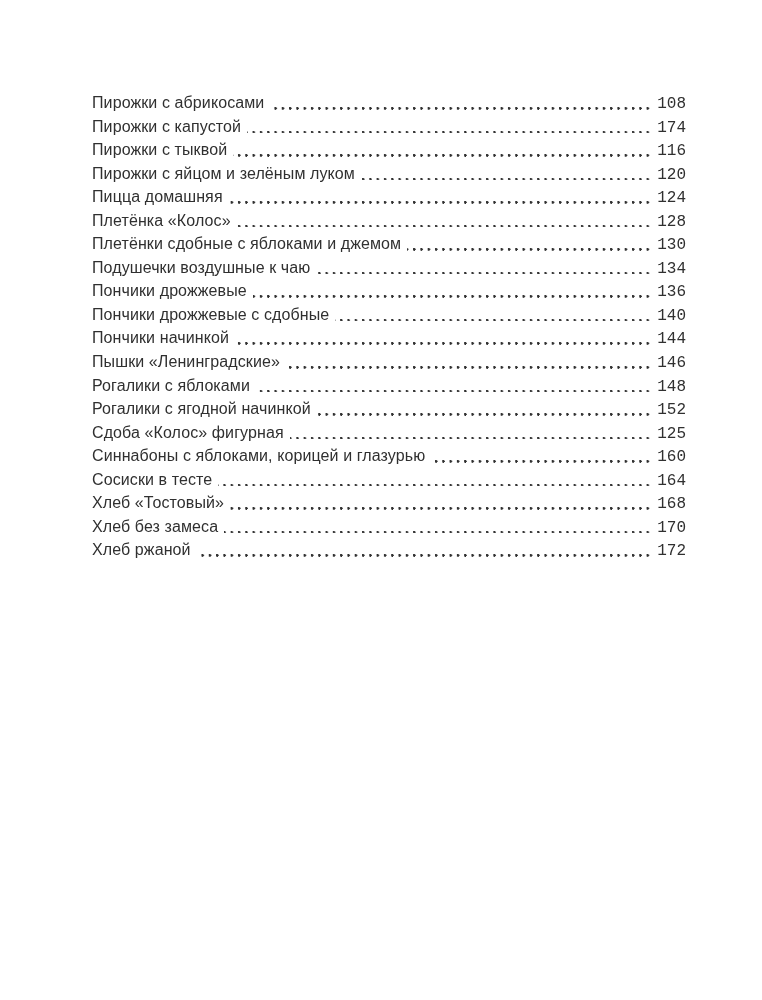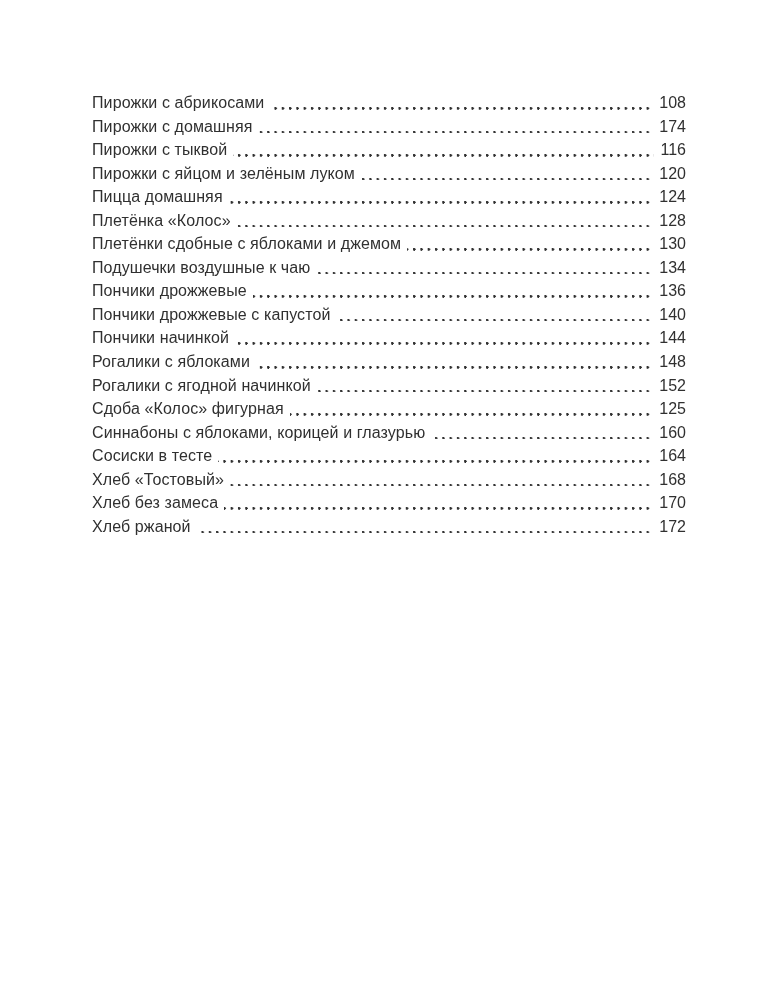--- a/index.html
+++ b/index.html
@@ -53,36 +53,37 @@
     z-index: 1;
     background: var(--paper);
     padding-right: 6px;
     letter-spacing: 0.1px;
   }
   .toc-num {
     position: relative;
     z-index: 1;
     background: var(--paper);
     padding-left: 6px;
+    font-family: Liberation Mono, monospace;
   }
 </style>
 </head>
 <body>
 
 <div class="page">
   <div class="toc" id="toc-list">
   <div class="toc-row">
     <span class="toc-leader"></span>
     <span class="toc-title">Пирожки с абрикосами</span>
     <span class="toc-num">108</span>
   </div>
 
   <div class="toc-row">
     <span class="toc-leader"></span>
-    <span class="toc-title">Пирожки с домашняя</span>
+    <span class="toc-title">Пирожки с капустой</span>
     <span class="toc-num">174</span>
   </div>
 
   <div class="toc-row">
     <span class="toc-leader"></span>
     <span class="toc-title">Пирожки с тыквой</span>
     <span class="toc-num">116</span>
   </div>
 
   <div class="toc-row">
@@ -116,30 +117,35 @@
   </div>
 
   <div class="toc-row">
     <span class="toc-leader"></span>
     <span class="toc-title">Пончики дрожжевые</span>
     <span class="toc-num">136</span>
   </div>
 
   <div class="toc-row">
     <span class="toc-leader"></span>
-    <span class="toc-title">Пончики дрожжевые с капустой</span>
+    <span class="toc-title">Пончики дрожжевые с сдобные</span>
     <span class="toc-num">140</span>
   </div>
 
   <div class="toc-row">
     <span class="toc-leader"></span>
     <span class="toc-title">Пончики начинкой</span>
     <span class="toc-num">144</span>
   </div>
 
+  <div class="toc-row">
+    <span class="toc-leader"></span>
+    <span class="toc-title">Пышки «Ленинградские»</span>
+    <span class="toc-num">146</span>
+  </div>
 
   <div class="toc-row">
     <span class="toc-leader"></span>
     <span class="toc-title">Рогалики с яблоками</span>
     <span class="toc-num">148</span>
   </div>
 
   <div class="toc-row">
     <span class="toc-leader"></span>
     <span class="toc-title">Рогалики с ягодной начинкой</span>

